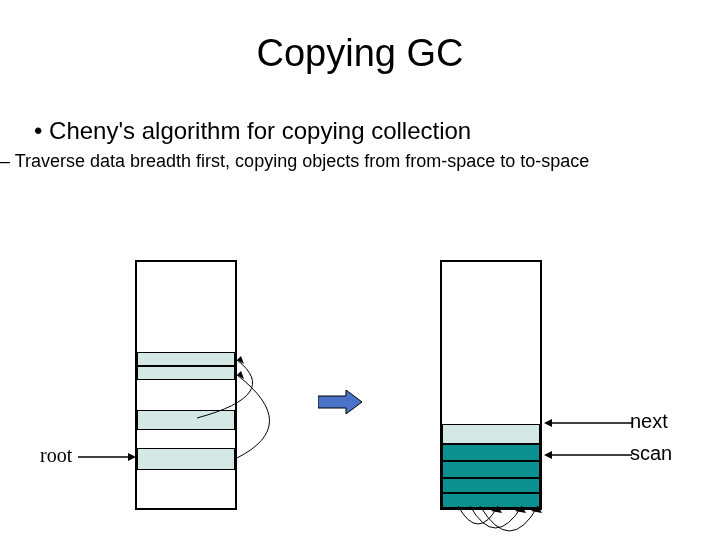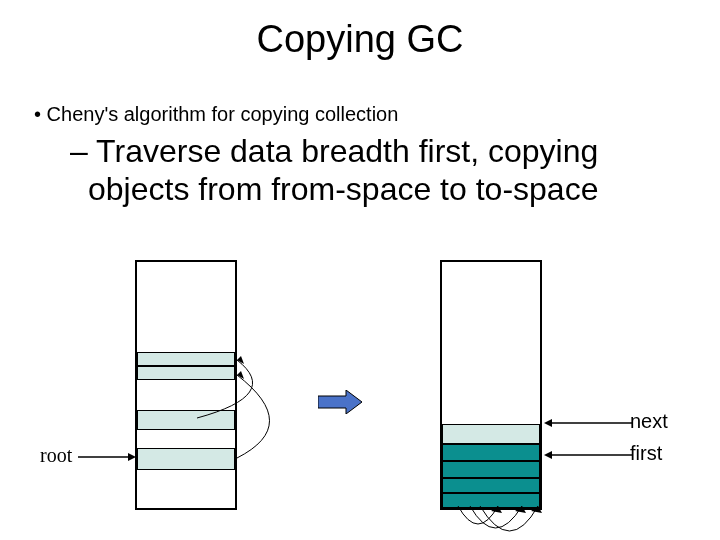--- a/index.html
+++ b/index.html
@@ -8,35 +8,34 @@
     width: 720px;
     height: 540px;
     font-family: Arial, Helvetica, sans-serif;
     color: #000;
     background: #fff;
     position: relative;
   }
   .title {
     text-align: center;
     font-size: 38px;
-    margin-top: 18px;
+    margin-top: 32px;
     font-weight: normal;
   }
   .bullets {
     margin-top: 42px;
   }
   .bullet1 {
-    font-size: 20px;
+    font-size: 24px;
     margin-left: 34px;
     text-indent: -18px;
     padding-left: 18px;
   }
   .bullet2 {
-    font-size: 32px;
-    margin-left: 70px;
+    font-size: 18px;
     margin-top: 6px;
     text-indent: -18px;
     padding-left: 18px;
     line-height: 1.2;
     max-width: 590px;
   }
   .diagram {
     position: absolute;
     left: 0;
     top: 260px;
@@ -121,21 +120,21 @@
     <line x1="0" y1="5" x2="50" y2="5" stroke="#000" stroke-width="1.5"></line>
     <polygon points="50,1 58,5 50,9" fill="#000"></polygon>
   </svg>
 
   <div class="label" style="left:630px; top:150px;">next</div>
   <svg style="position:absolute; left:542px; top:158px; width:90px; height:10px;">
     <line x1="90" y1="5" x2="10" y2="5" stroke="#000" stroke-width="1.5"></line>
     <polygon points="10,1 2,5 10,9" fill="#000"></polygon>
   </svg>
 
-  <div class="label" style="left:630px; top:182px;">first</div>
+  <div class="label" style="left:630px; top:182px;">scan</div>
   <svg style="position:absolute; left:542px; top:190px; width:90px; height:10px;">
     <line x1="90" y1="5" x2="10" y2="5" stroke="#000" stroke-width="1.5"></line>
     <polygon points="10,1 2,5 10,9" fill="#000"></polygon>
   </svg>
 
   <svg style="position:absolute; left:440px; top:246px; width:104px; height:40px; overflow:visible;">
     <path d="M 18 0 Q 38 36 58 0" fill="none" stroke="#000" stroke-width="1"></path>
     <polygon points="58,0 51,5 62,7" fill="#000"></polygon>
     <path d="M 30 0 Q 55 44 82 0" fill="none" stroke="#000" stroke-width="1"></path>
     <polygon points="82,0 75,5 86,7" fill="#000"></polygon>

